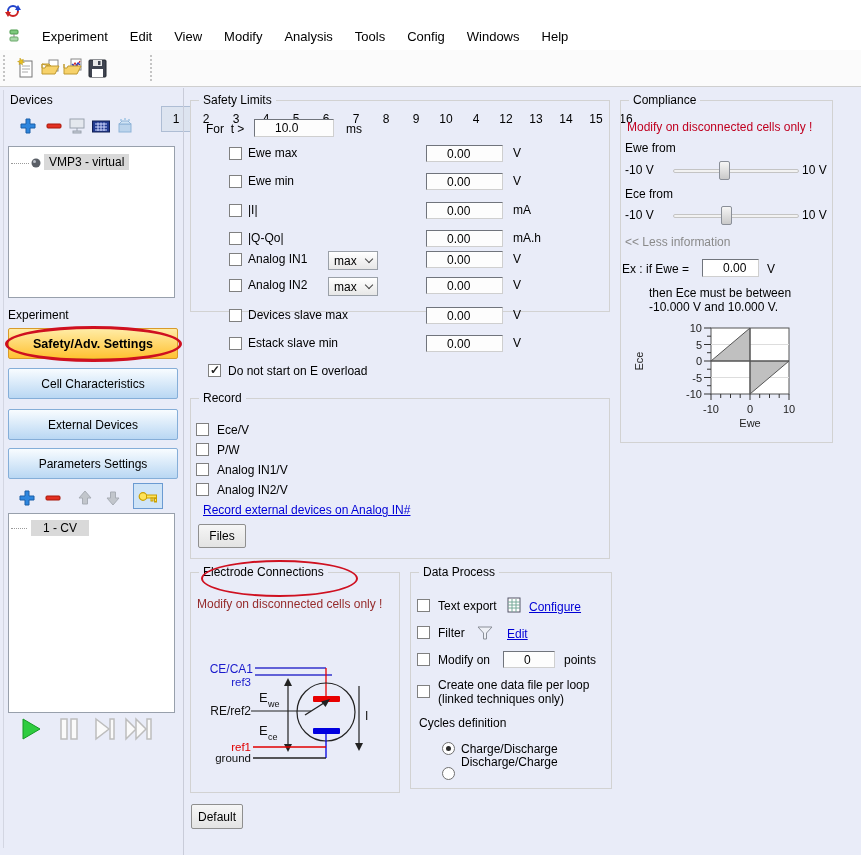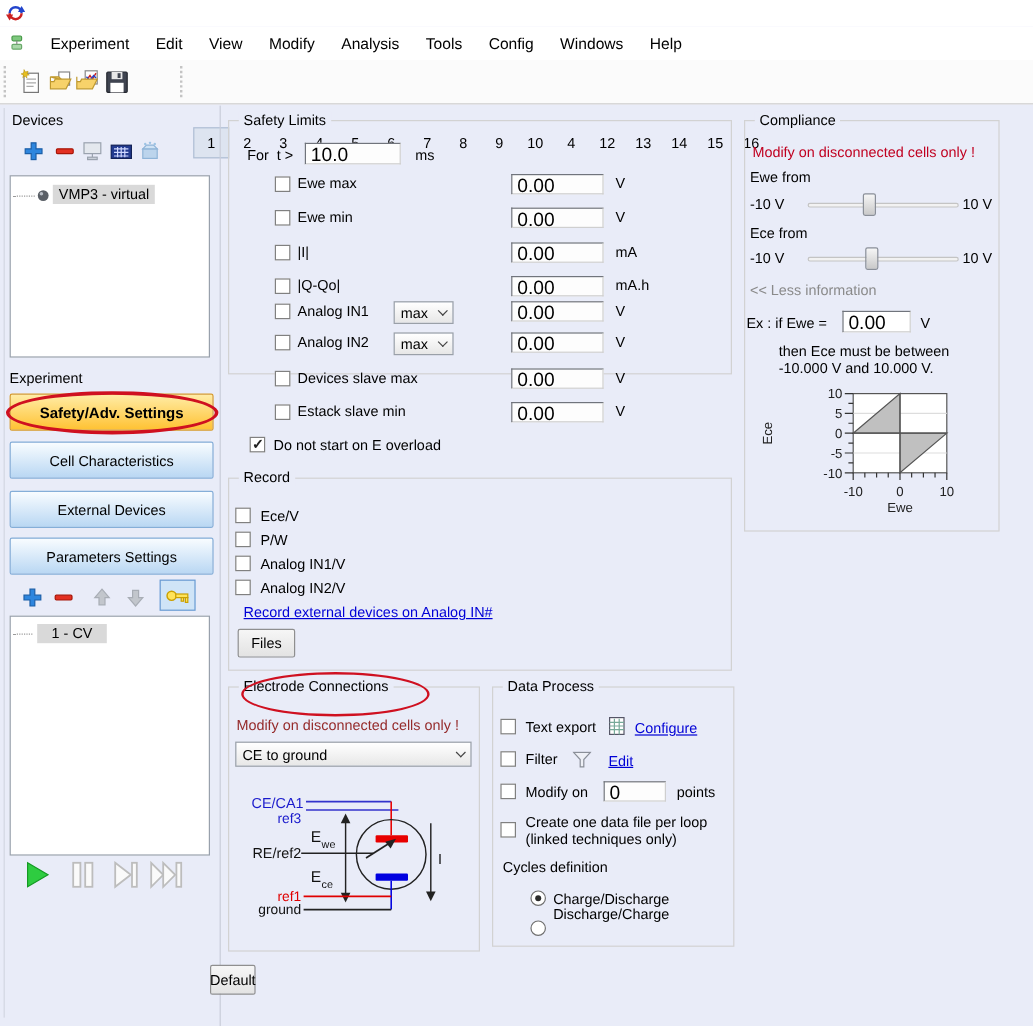--- a/index.html
+++ b/index.html
@@ -32,21 +32,21 @@
 
   .group { position:absolute; border:1px solid #d2d2d2; }
   .gtitle { position:absolute; top:-8px; left:8px; background:#e9ecf8; padding:0 4px; white-space:pre; }
 
   .cb { position:absolute; width:13px; height:13px; background:#fff; border:1px solid #808080; }
   .cb.checked::after { content:"\2713"; position:absolute; left:1px; top:-2px; font-size:12px; font-weight:bold; color:#222; }
   .radio { position:absolute; width:13px; height:13px; border-radius:50%; background:#fff; border:1px solid #707070; }
   .radio.sel::after { content:""; position:absolute; left:3px; top:3px; width:5px; height:5px; border-radius:50%; background:#2b2b2b; }
 
   .field { position:absolute; background:#fdfdfd; border:1px solid; border-color:#70747c #cfcfcf #cfcfcf #70747c;
-           padding:1px 4px; font-size:16px; white-space:pre; }
+           padding:1px 20px; font-size:12px; white-space:pre; }
   .combo { position:absolute; background:linear-gradient(#ffffff,#e7e7e7); border:1px solid #9aa0a8;
            display:flex; align-items:center; justify-content:space-between; padding:0 5px; font-size:12px; }
   .chev { width:6px; height:6px; border-right:1.6px solid #444; border-bottom:1.6px solid #444; transform:rotate(45deg); margin-top:-3px; }
 
   .link { color:#0000d6; text-decoration:underline; cursor:pointer; }
   .warn { color:#b00020; }
   .graylink { color:#8a8a8a; }
 
   .pushbtn { position:absolute; background:linear-gradient(#f6f6f6,#e3e3e3); border:1px solid #8f8f8f; border-radius:2px;
              display:flex; align-items:center; justify-content:center; font-size:12px; }
@@ -331,24 +331,20 @@
   <div class="lbl" style="left:26px;top:64px">Analog IN1/V</div>
   <div class="cb" style="left:5px;top:84px"></div>
   <div class="lbl" style="left:26px;top:84px">Analog IN2/V</div>
   <div class="lbl link" style="left:12px;top:104px">Record external devices on Analog IN#</div>
   <div class="pushbtn" style="left:7px;top:125px;width:48px;height:24px">Files</div>
 </div>
 
 <div class="group" style="left:190px;top:572px;width:210px;height:221px">
   <div class="gtitle">Electrode Connections</div>
   <div class="lbl warn" style="left:6px;top:24px;color:#952b2b">Modify on disconnected cells only !</div>
-  <div class="combo" style="left:5px;top:45px;width:197px;height:21px">
-    <span>CE to ground</span>
-    <span class="chev"></span>
-  </div>
   <svg class="abs" style="left:8px;top:83px" width="185" height="112" viewBox="0 0 185 112">
     <line x1="56" y1="12" x2="127" y2="12" stroke="#3333cc" stroke-width="1.3"></line>
     <line x1="56" y1="19" x2="133" y2="19" stroke="#3333cc" stroke-width="1.3"></line>
     <line x1="127" y1="12" x2="127" y2="40" stroke="#e80000" stroke-width="1.3"></line>
     <rect x="114" y="40" width="27" height="6" rx="1" fill="#e80000"></rect>
     <circle cx="127" cy="56" r="29" fill="none" stroke="#222" stroke-width="1.2"></circle>
     <rect x="114" y="72" width="27" height="6" rx="1" fill="#0000e0"></rect>
     <line x1="127" y1="78" x2="127" y2="102" stroke="#0000e0" stroke-width="1.3"></line>
     <line x1="52" y1="55" x2="112" y2="55" stroke="#222" stroke-width="1.2"></line>
     <line x1="106" y1="59" x2="128" y2="45" stroke="#222" stroke-width="1.4"></line>
@@ -470,16 +466,16 @@
     <text x="73" y="62.5" text-anchor="end" font-size="11" fill="#222">-5</text>
     <text x="73" y="79" text-anchor="end" font-size="11" fill="#222">-10</text>
     <text x="82" y="94" text-anchor="middle" font-size="11" fill="#222">-10</text>
     <text x="121" y="94" text-anchor="middle" font-size="11" fill="#222">0</text>
     <text x="160" y="94" text-anchor="middle" font-size="11" fill="#222">10</text>
     <text x="14" y="42" transform="rotate(-90 14 42)" text-anchor="middle" font-size="11" fill="#222">Ece</text>
     <text x="121" y="108" text-anchor="middle" font-size="11" fill="#222">Ewe</text>
   </svg>
 </div>
 
-<div class="pushbtn" style="left:175px;top:804px;width:38px;height:25px">Default</div>
+<div class="pushbtn" style="left:191px;top:804px;width:52px;height:25px">Default</div>
 
 <div class="ellipse" style="left:5px;top:326px;width:177px;height:36px"></div>
 <div class="ellipse" style="left:201px;top:560px;width:157px;height:37px;border-width:2.5px"></div>
 
 </body></html>

